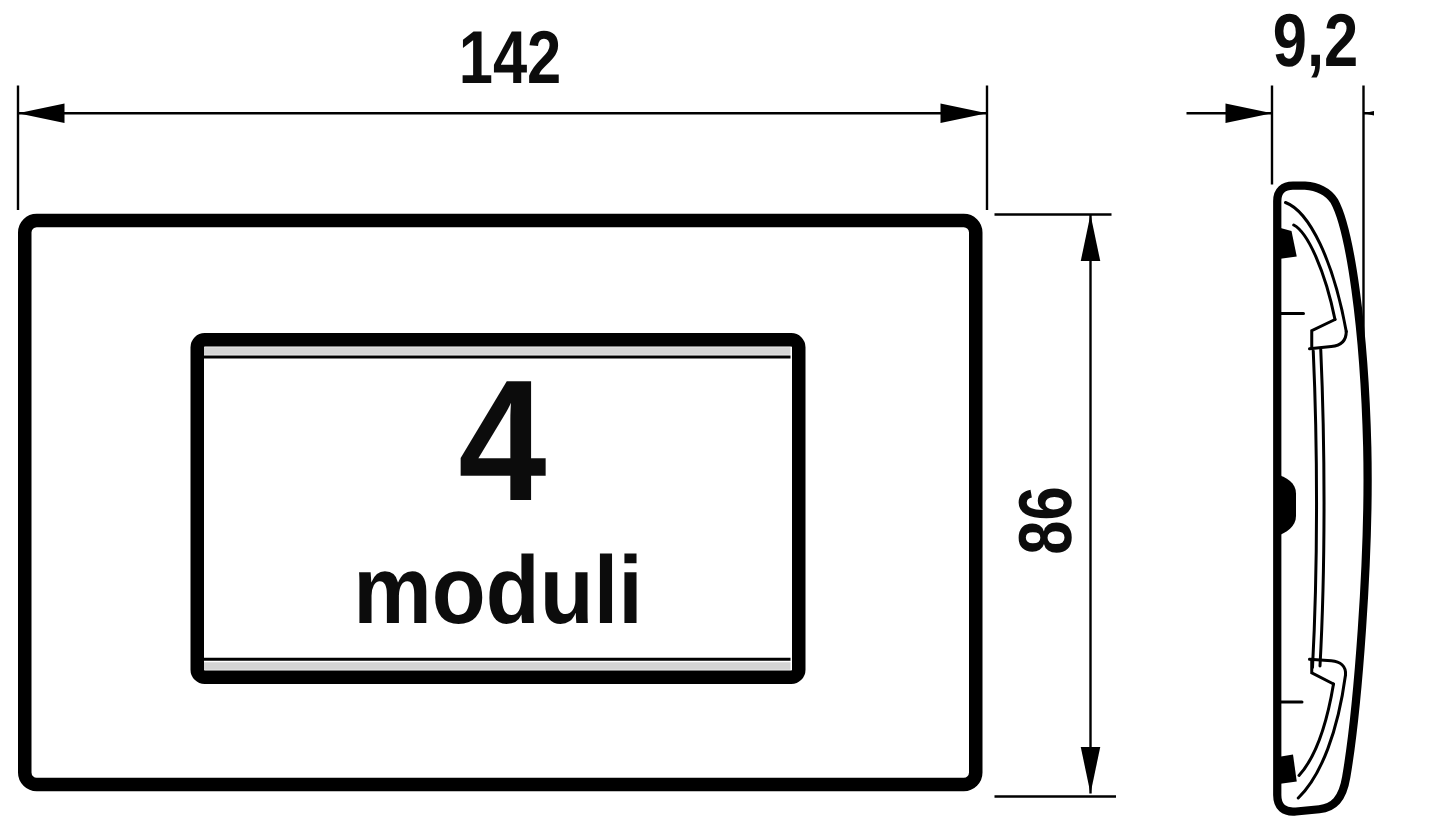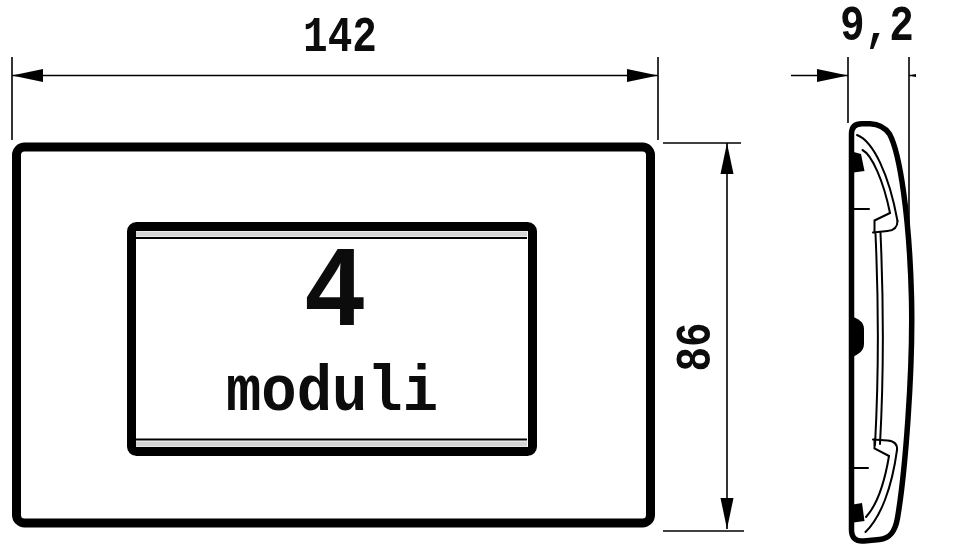--- a/index.html
+++ b/index.html
@@ -6,21 +6,21 @@
     margin: 0;
     padding: 0;
     background: #ffffff;
   }
   .canvas {
     position: relative;
     width: 916px;
     height: 558px;
     background: #ffffff;
     overflow: hidden;
-    font-family: Liberation Mono, monospace;
+    font-family: Liberation Sans, sans-serif;
   }
   .drawing-svg {
     position: absolute;
     left: 0;
     top: 0;
   }
   .dim-label {
     position: absolute;
     color: #0c0c0c;
     font-weight: bold;

